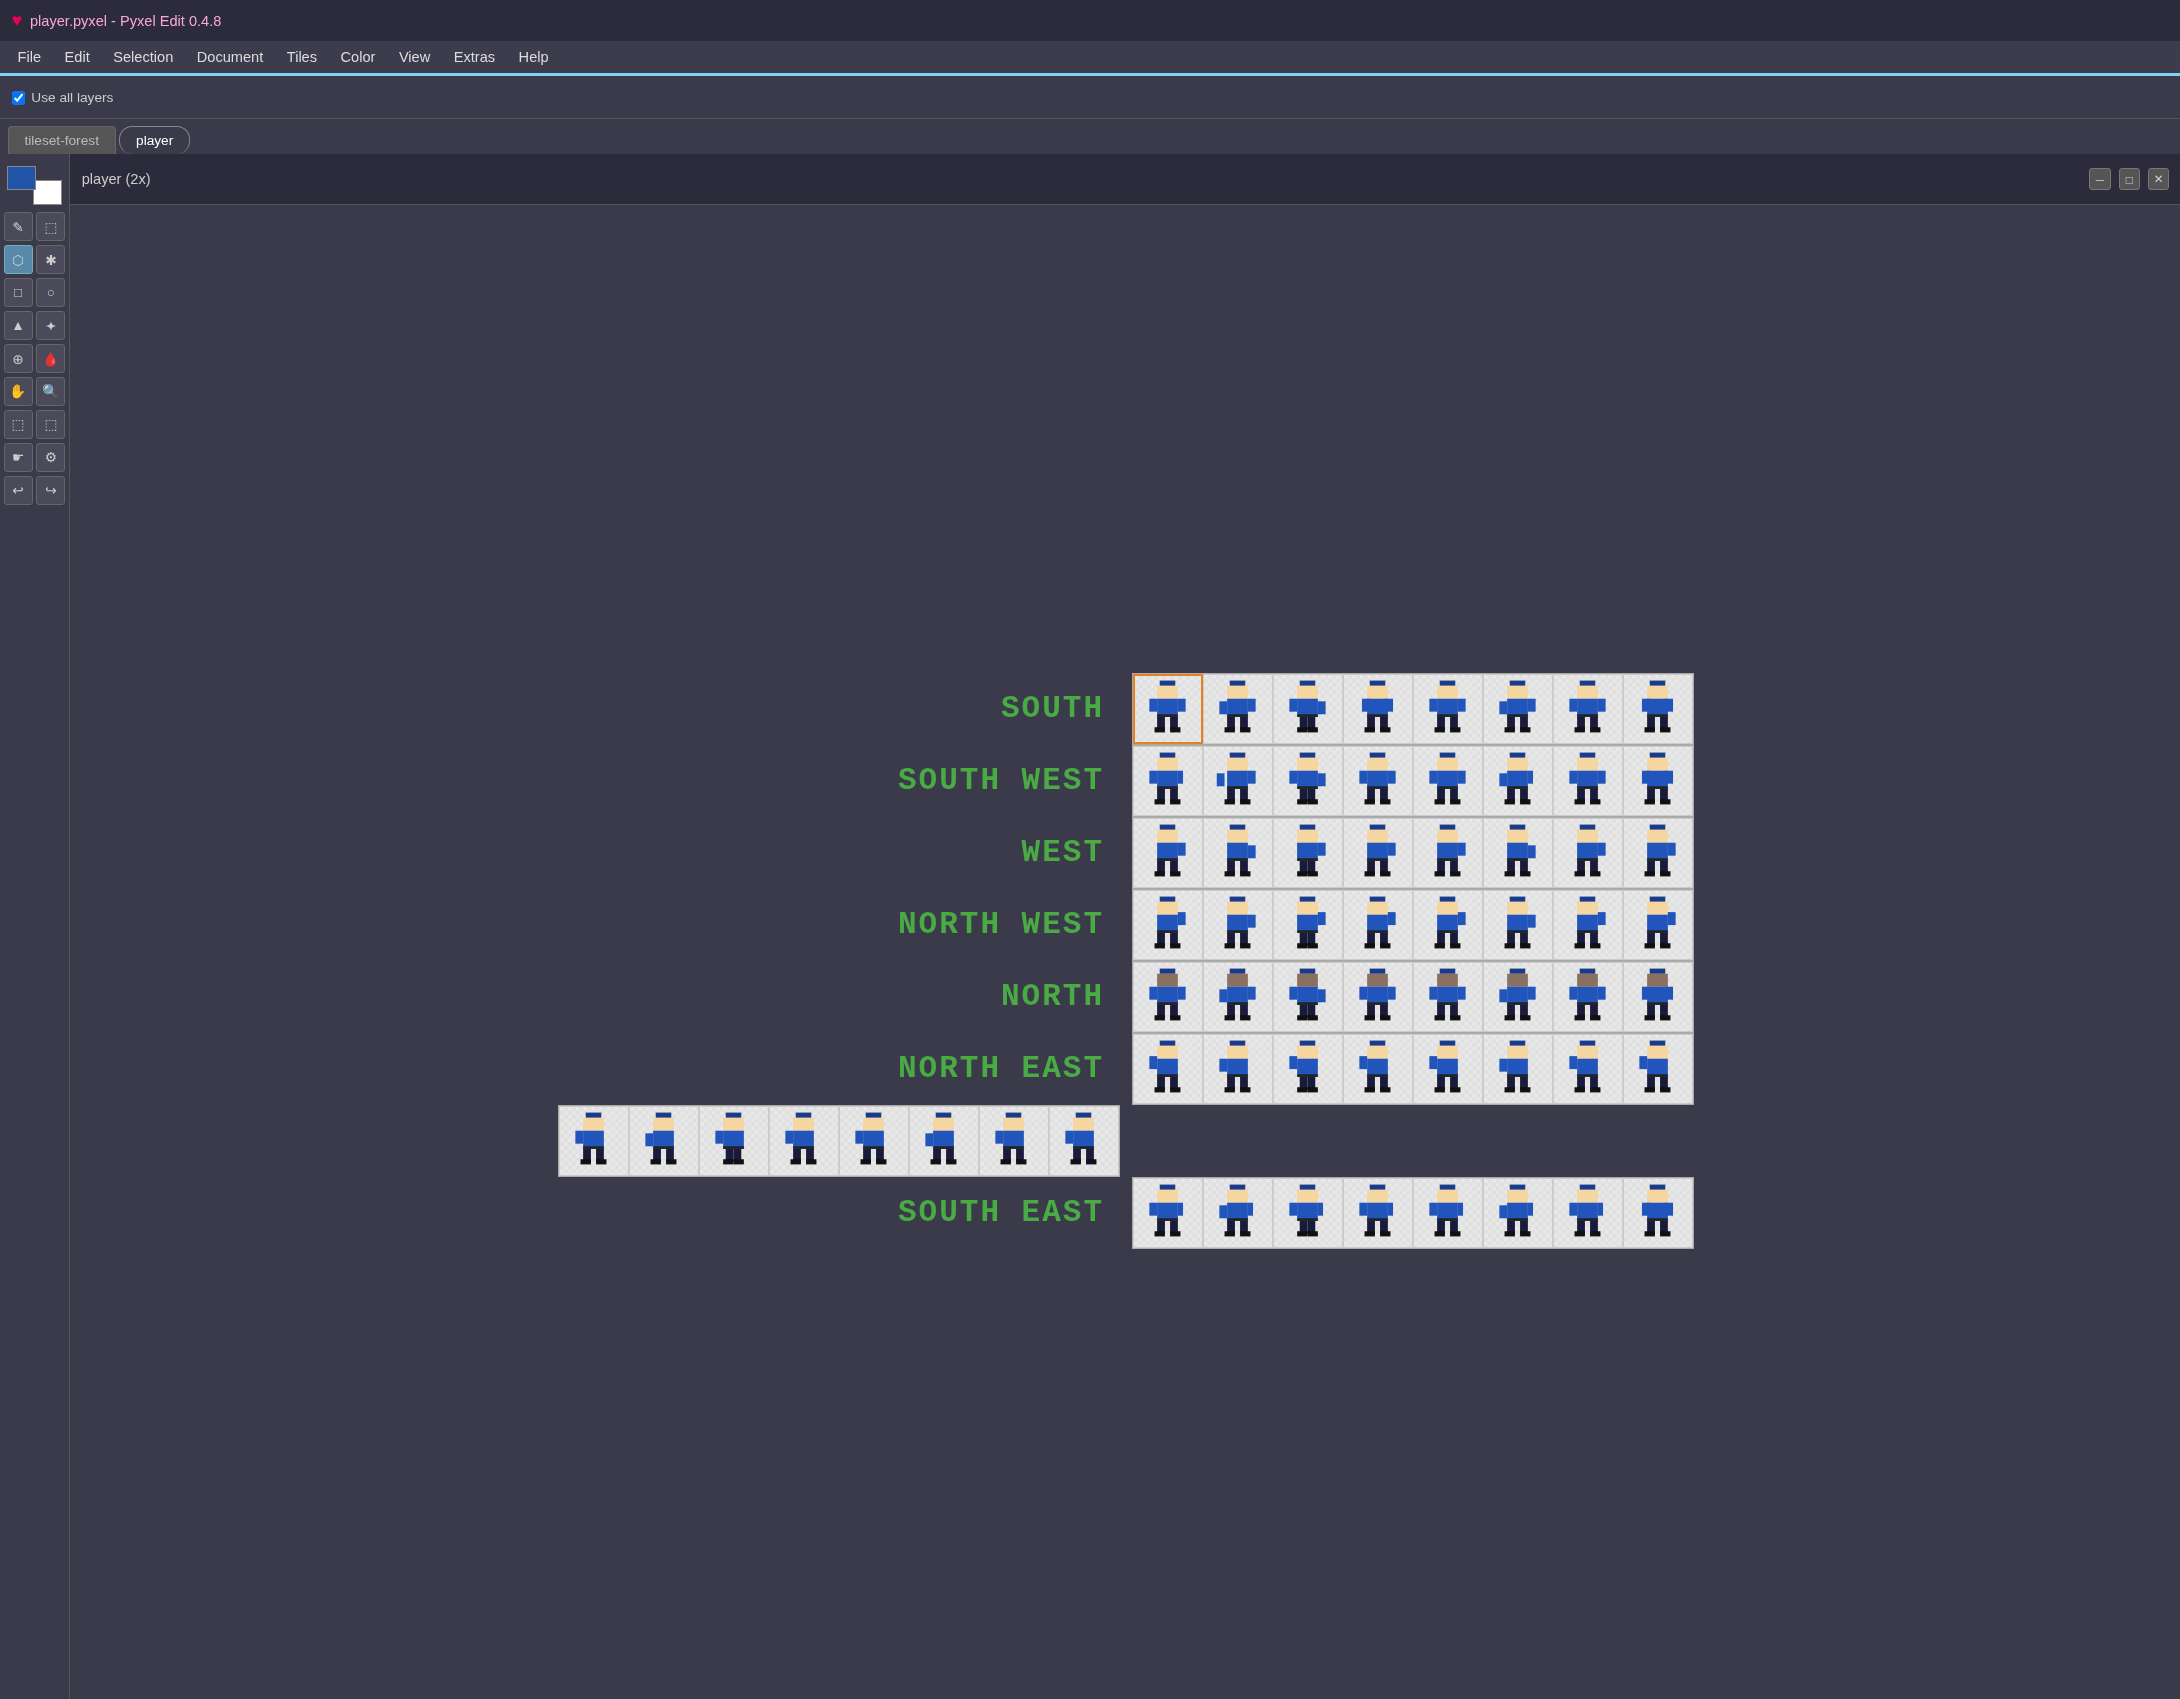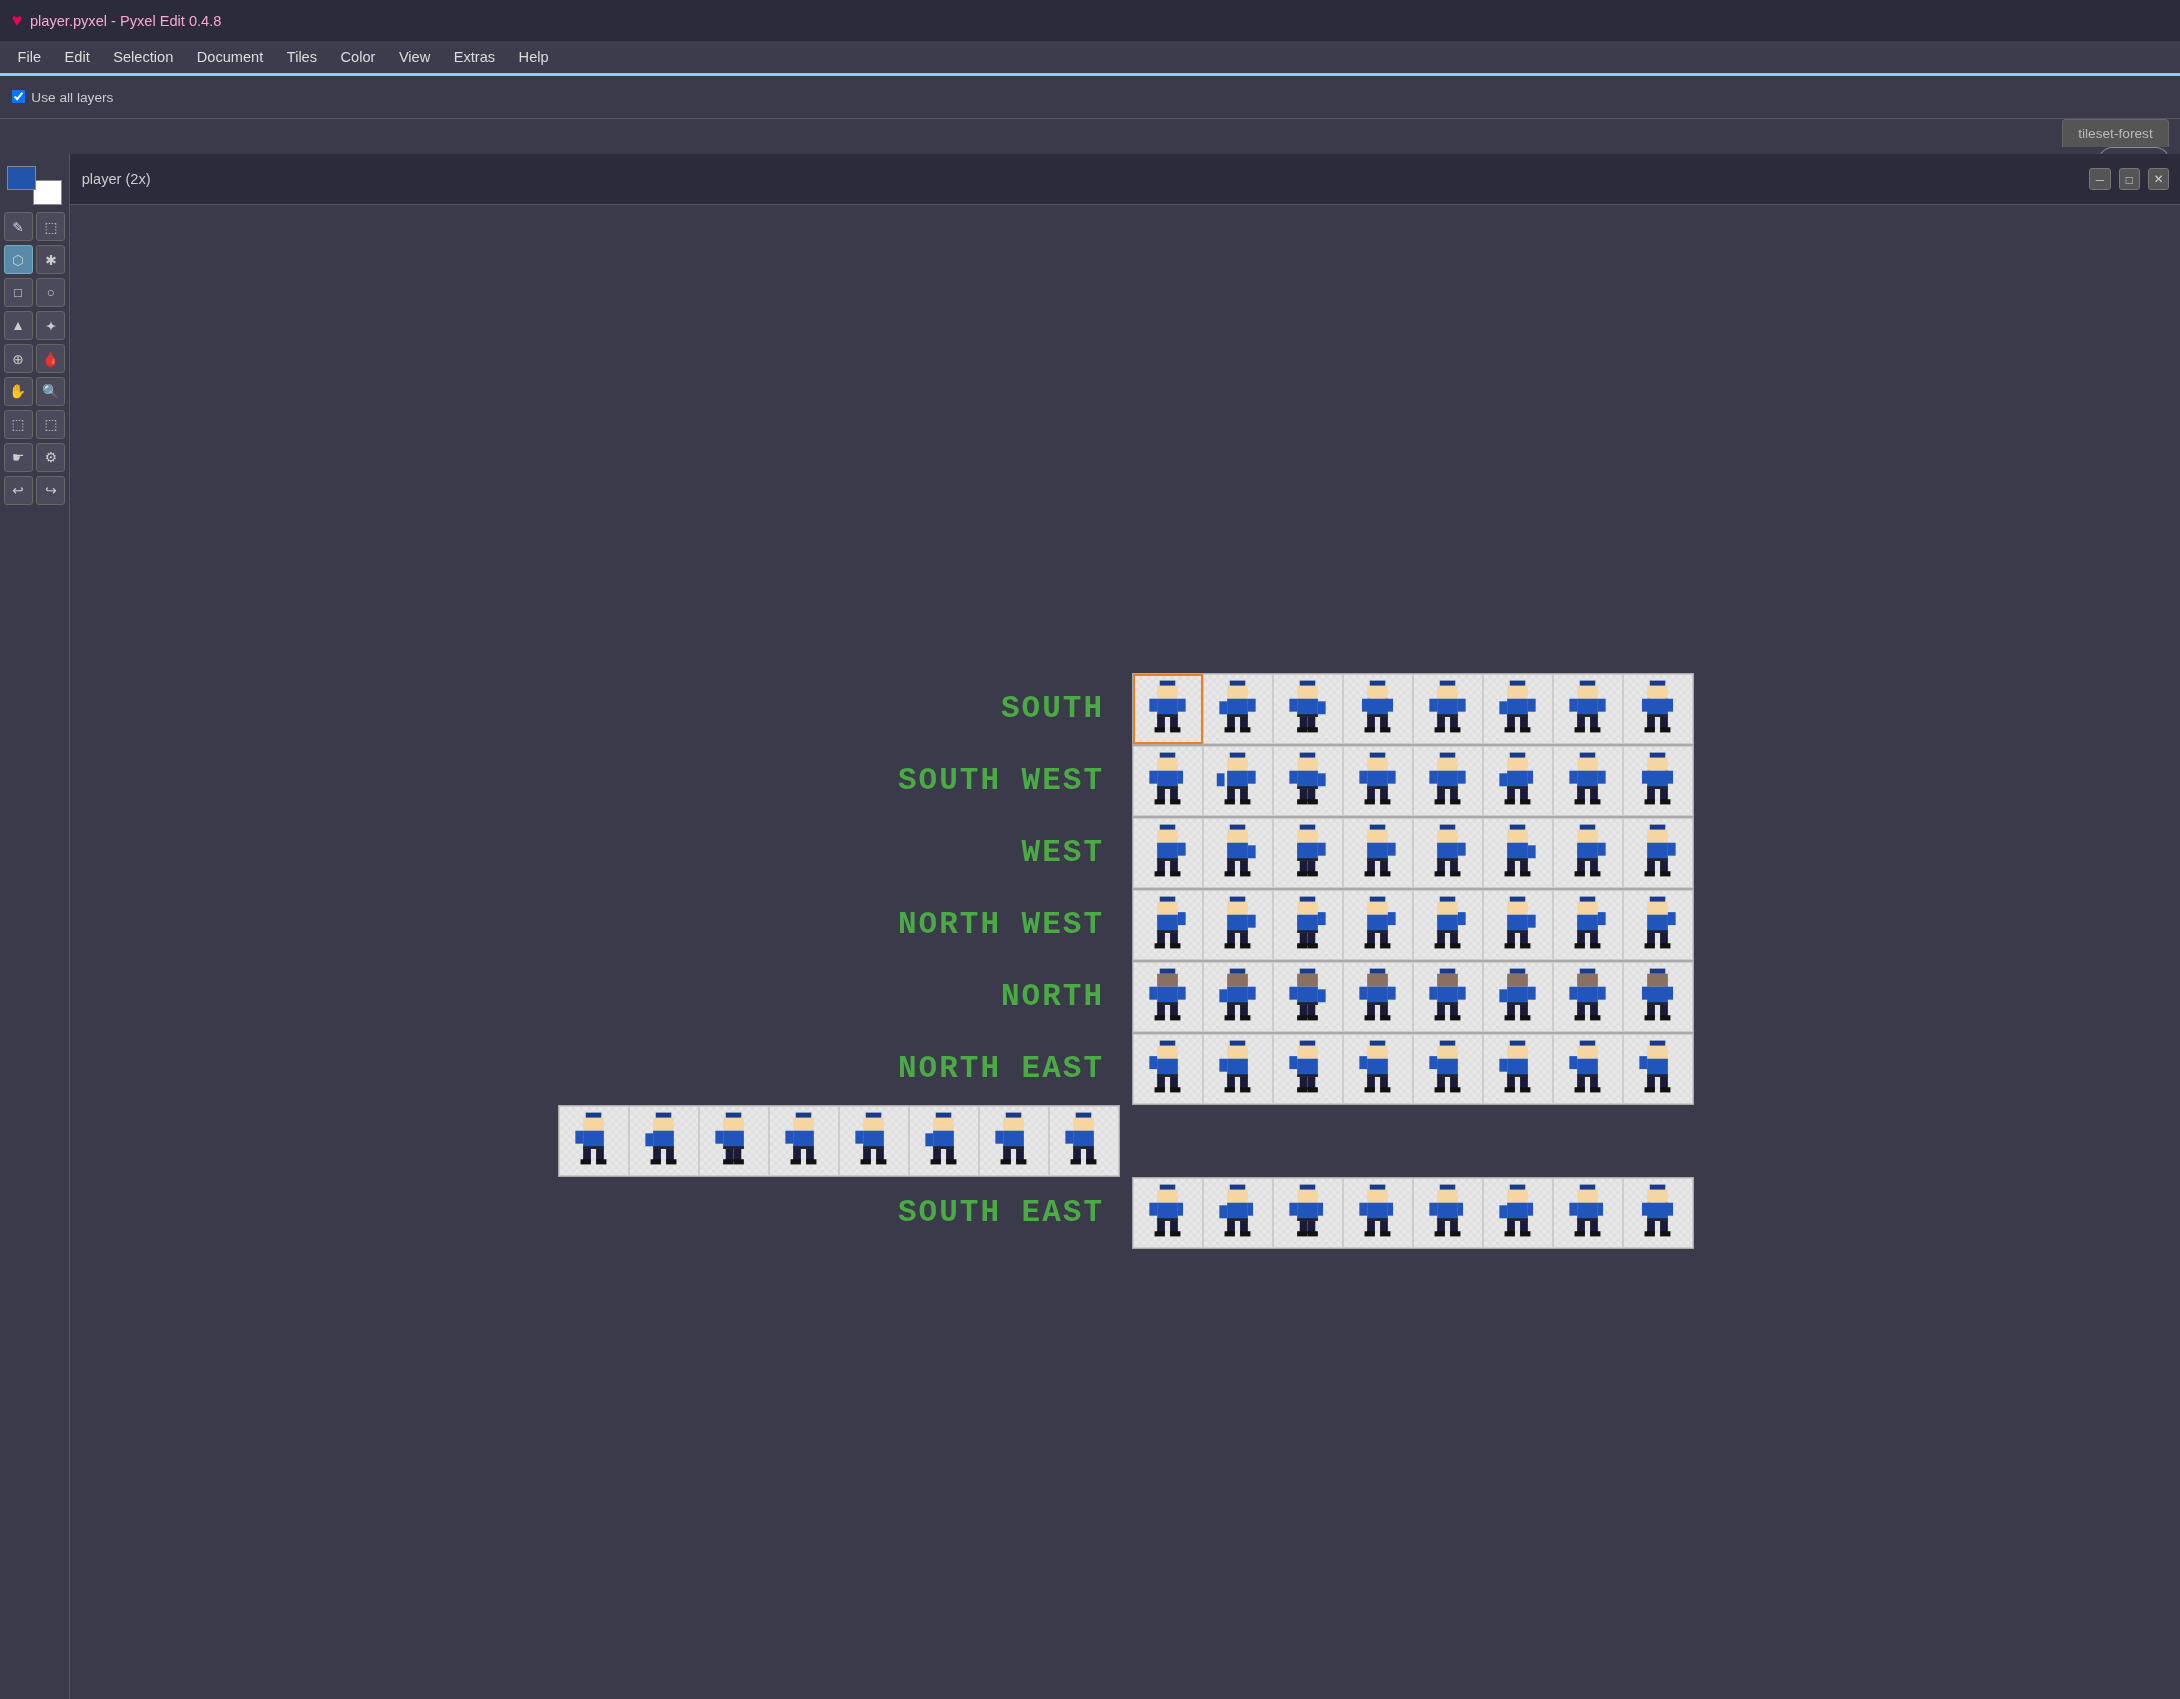--- a/index.html
+++ b/index.html
@@ -47,37 +47,36 @@
       width: 100%;
       height: 43px;
       background: #3a3a4a;
       display: flex;
       align-items: center;
       padding: 0 11.7px;
       border-bottom: 1px solid #555;
     }
     .checkbox-label {
       display: flex;
-      align-items: flex-start;
+      align-items: flex-end;
       gap: 5.9px;
       color: #ccc;
       font-size: 13.7px;
       cursor: pointer;
     }
     .checkbox-label input { width: 13.7px; height: 13.7px; }
 
     
     #tabs {
       width: 100%;
       height: 35px;
       background: #3a3a4a;
       display: flex;
       align-items: flex-end;
       padding: 0 7.8px;
-      flex-direction: column;
     }
     .tab {
       padding: 5.9px 15.6px;
       background: #555;
       color: #bbb;
       font-size: 13.7px;
       cursor: pointer;
       border-radius: 3.9px 3.9px 0 0;
       margin-right: 3.9px;
       border: 1px solid #666;

